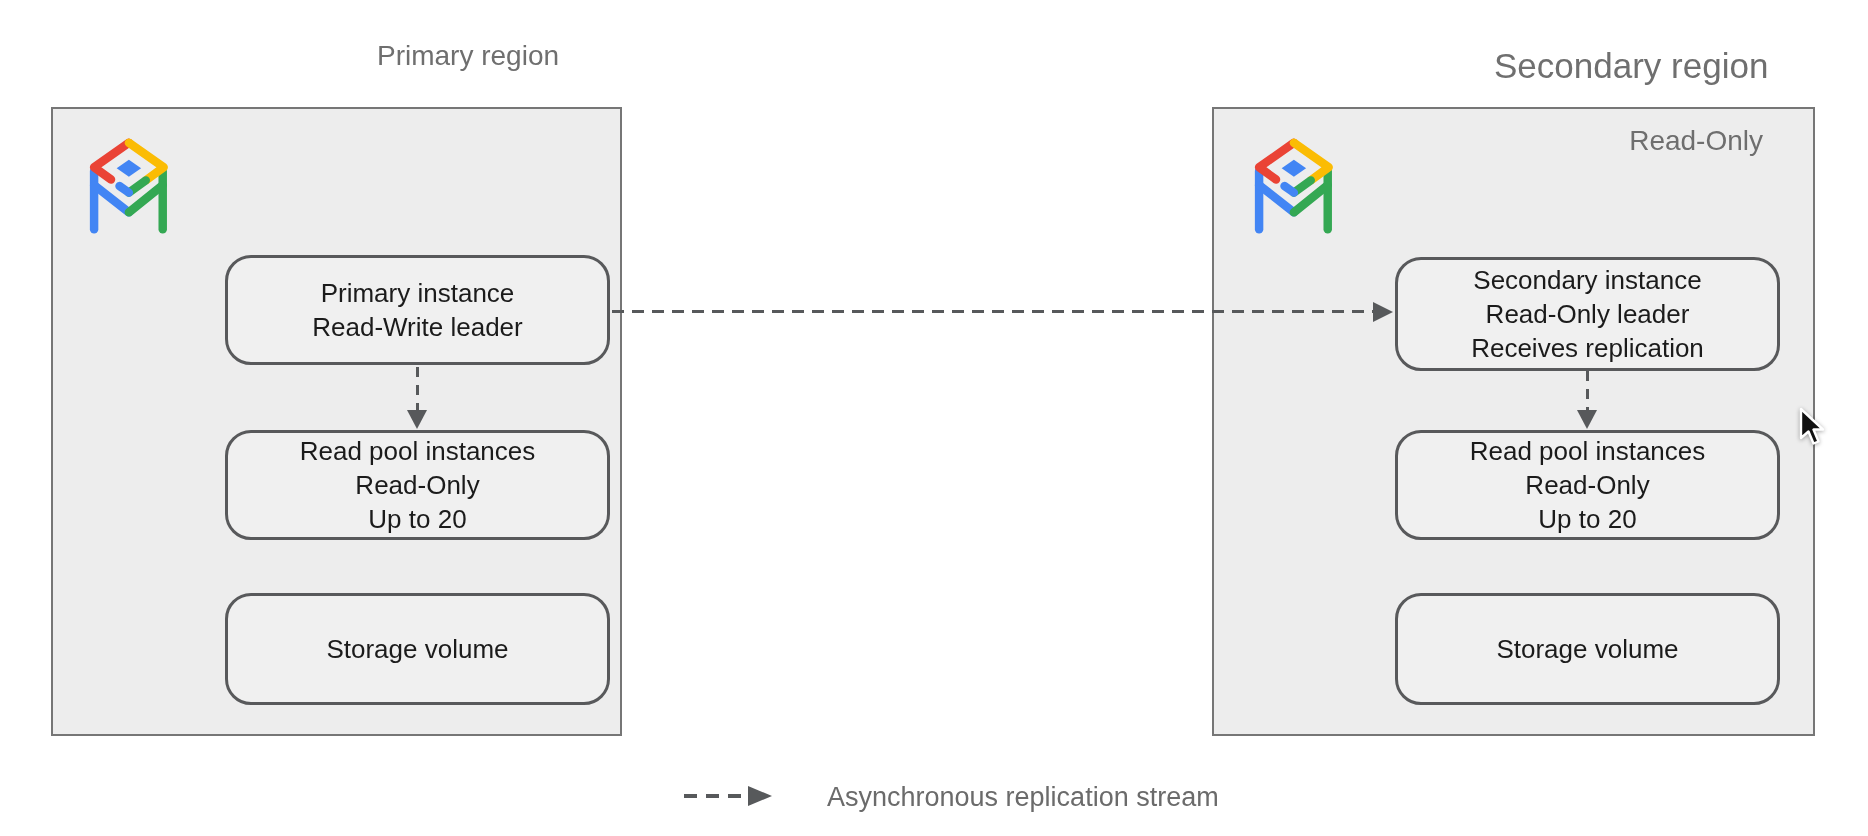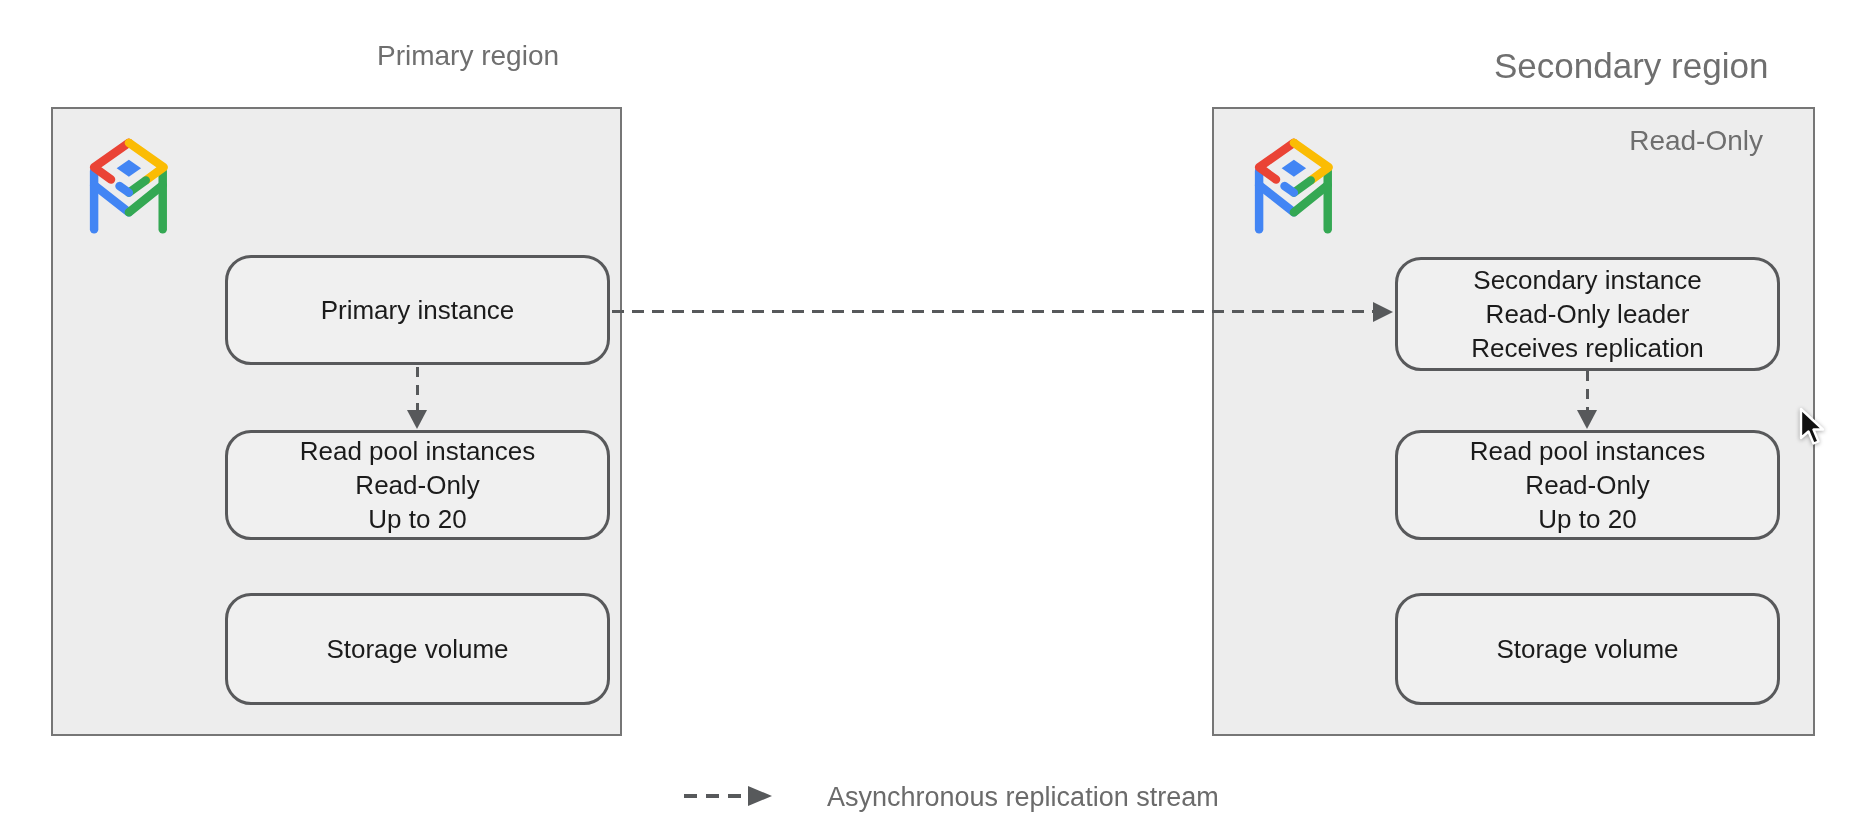--- a/index.html
+++ b/index.html
@@ -98,20 +98,21 @@
   </svg>
 
   <div class="cluster-title primary">
   </div>
   <div class="cluster-title secondary">
     <div>Read-Only</div>
   </div>
 
   <div class="node" style="left:225px;top:255px;height:110px;">
     <span>Primary instance</span>
+    <span>Read-Write leader</span>
   </div>
   <div class="node" style="left:225px;top:430px;height:110px;">
     <span>Read pool instances</span>
     <span>Read-Only</span>
     <span>Up to 20</span>
   </div>
   <div class="node" style="left:225px;top:593px;height:112px;">
     <span>Storage volume</span>
   </div>
 

